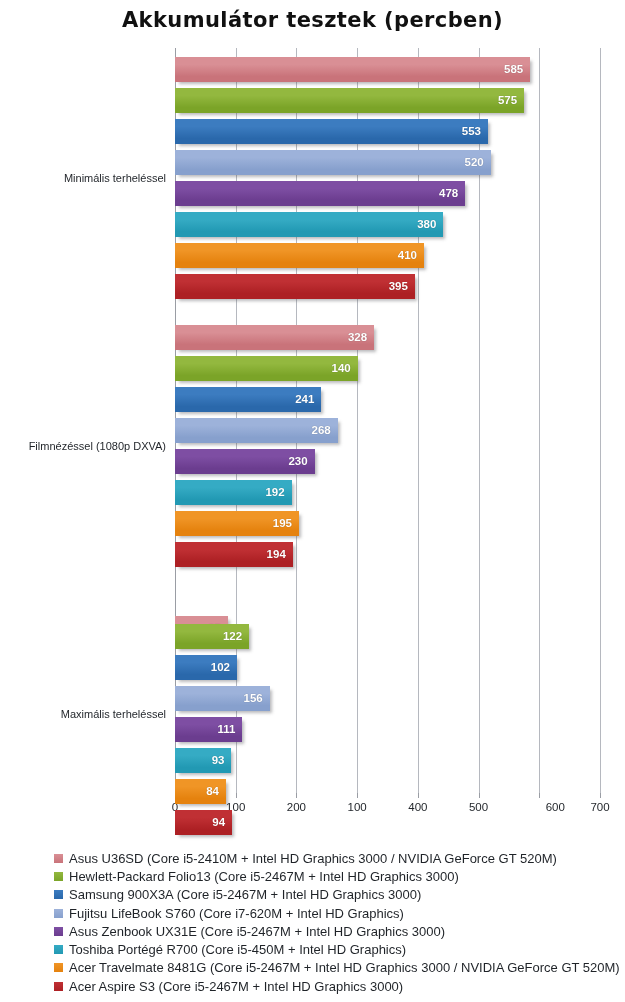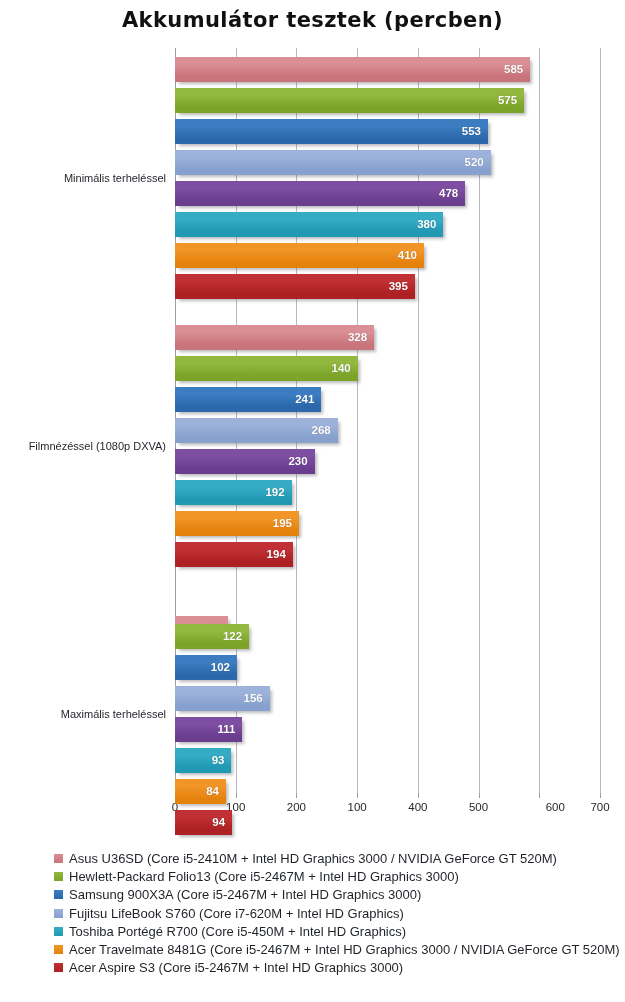--- a/index.html
+++ b/index.html
@@ -300,20 +300,24 @@
     </div>
     <div class="legend-row">
       <span class="legend-swatch" style="background: linear-gradient(rgb(60, 124, 192) 0%, rgb(42, 104, 171) 100%);"></span>
       <span class="legend-text">Samsung 900X3A (Core i5-2467M + Intel HD Graphics 3000)</span>
     </div>
     <div class="legend-row">
       <span class="legend-swatch" style="background: linear-gradient(rgb(157, 178, 218) 0%, rgb(135, 160, 205) 100%);"></span>
       <span class="legend-text">Fujitsu LifeBook S760 (Core i7-620M + Intel HD Graphics)</span>
     </div>
     <div class="legend-row">
+      <span class="legend-swatch" style="background: linear-gradient(rgb(126, 78, 163) 0%, rgb(107, 61, 143) 100%);"></span>
+      <span class="legend-text">Asus Zenbook UX31E (Core i5-2467M + Intel HD Graphics 3000)</span>
+    </div>
+    <div class="legend-row">
       <span class="legend-swatch" style="background: linear-gradient(rgb(53, 171, 196) 0%, rgb(34, 153, 179) 100%);"></span>
       <span class="legend-text">Toshiba Portégé R700 (Core i5-450M + Intel HD Graphics)</span>
     </div>
     <div class="legend-row">
       <span class="legend-swatch" style="background: linear-gradient(rgb(240, 149, 38) 0%, rgb(229, 130, 14) 100%);"></span>
       <span class="legend-text">Acer Travelmate 8481G (Core i5-2467M + Intel HD Graphics 3000 / NVIDIA GeForce GT 520M)</span>
     </div>
     <div class="legend-row">
       <span class="legend-swatch" style="background: linear-gradient(rgb(192, 48, 52) 0%, rgb(173, 32, 36) 100%);"></span>
       <span class="legend-text">Acer Aspire S3 (Core i5-2467M + Intel HD Graphics 3000)</span>

